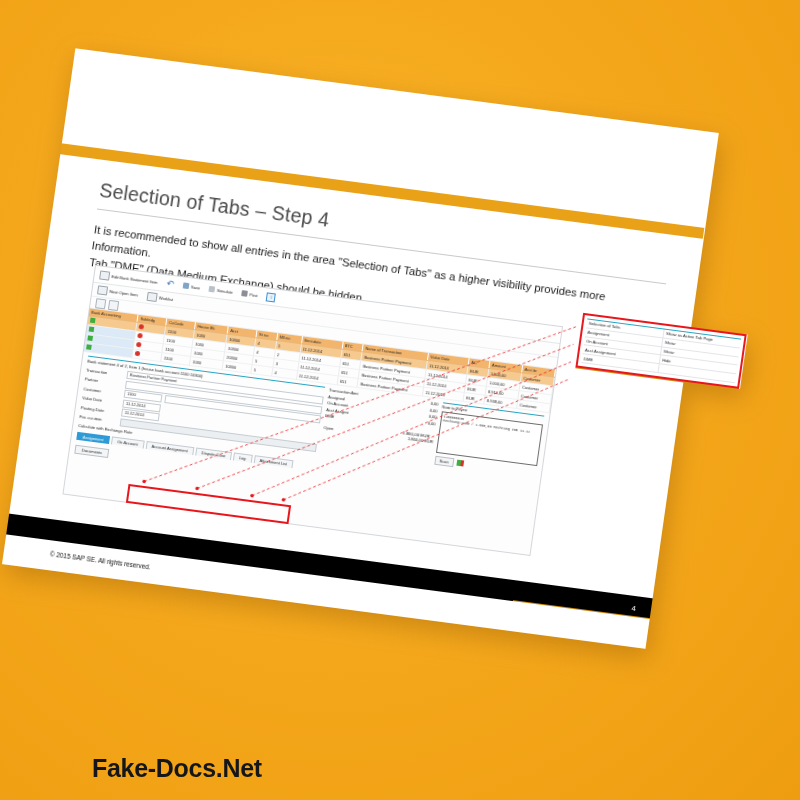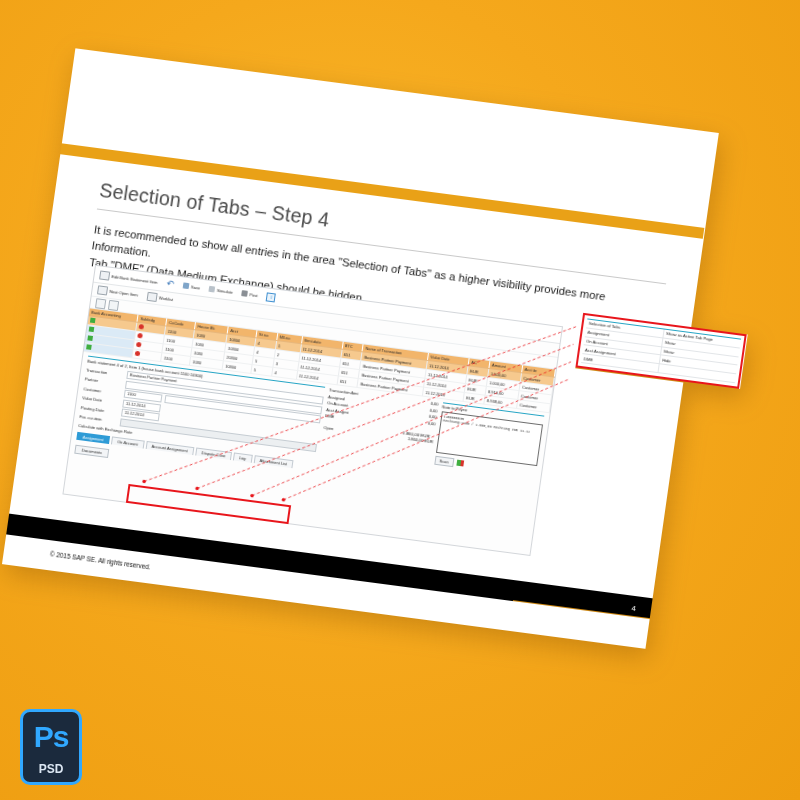--- a/index.html
+++ b/index.html
@@ -441,19 +441,16 @@
       </div>
 
       <div class="blackbar"></div>
       <div class="pageno">4</div>
       <div class="copy">© 2015 SAP SE. All rights reserved.</div>
 
     </div>
   </div>
 
   <div class="wm">
-    <div class="ps">
-      <div class="p1">Ps</div>
-      <div class="p2">PSD</div>
-    </div>
+    <div class="wm-t2">Fake-Docs.Net</div>
   </div>
 
 </div>
 
 </body></html>

